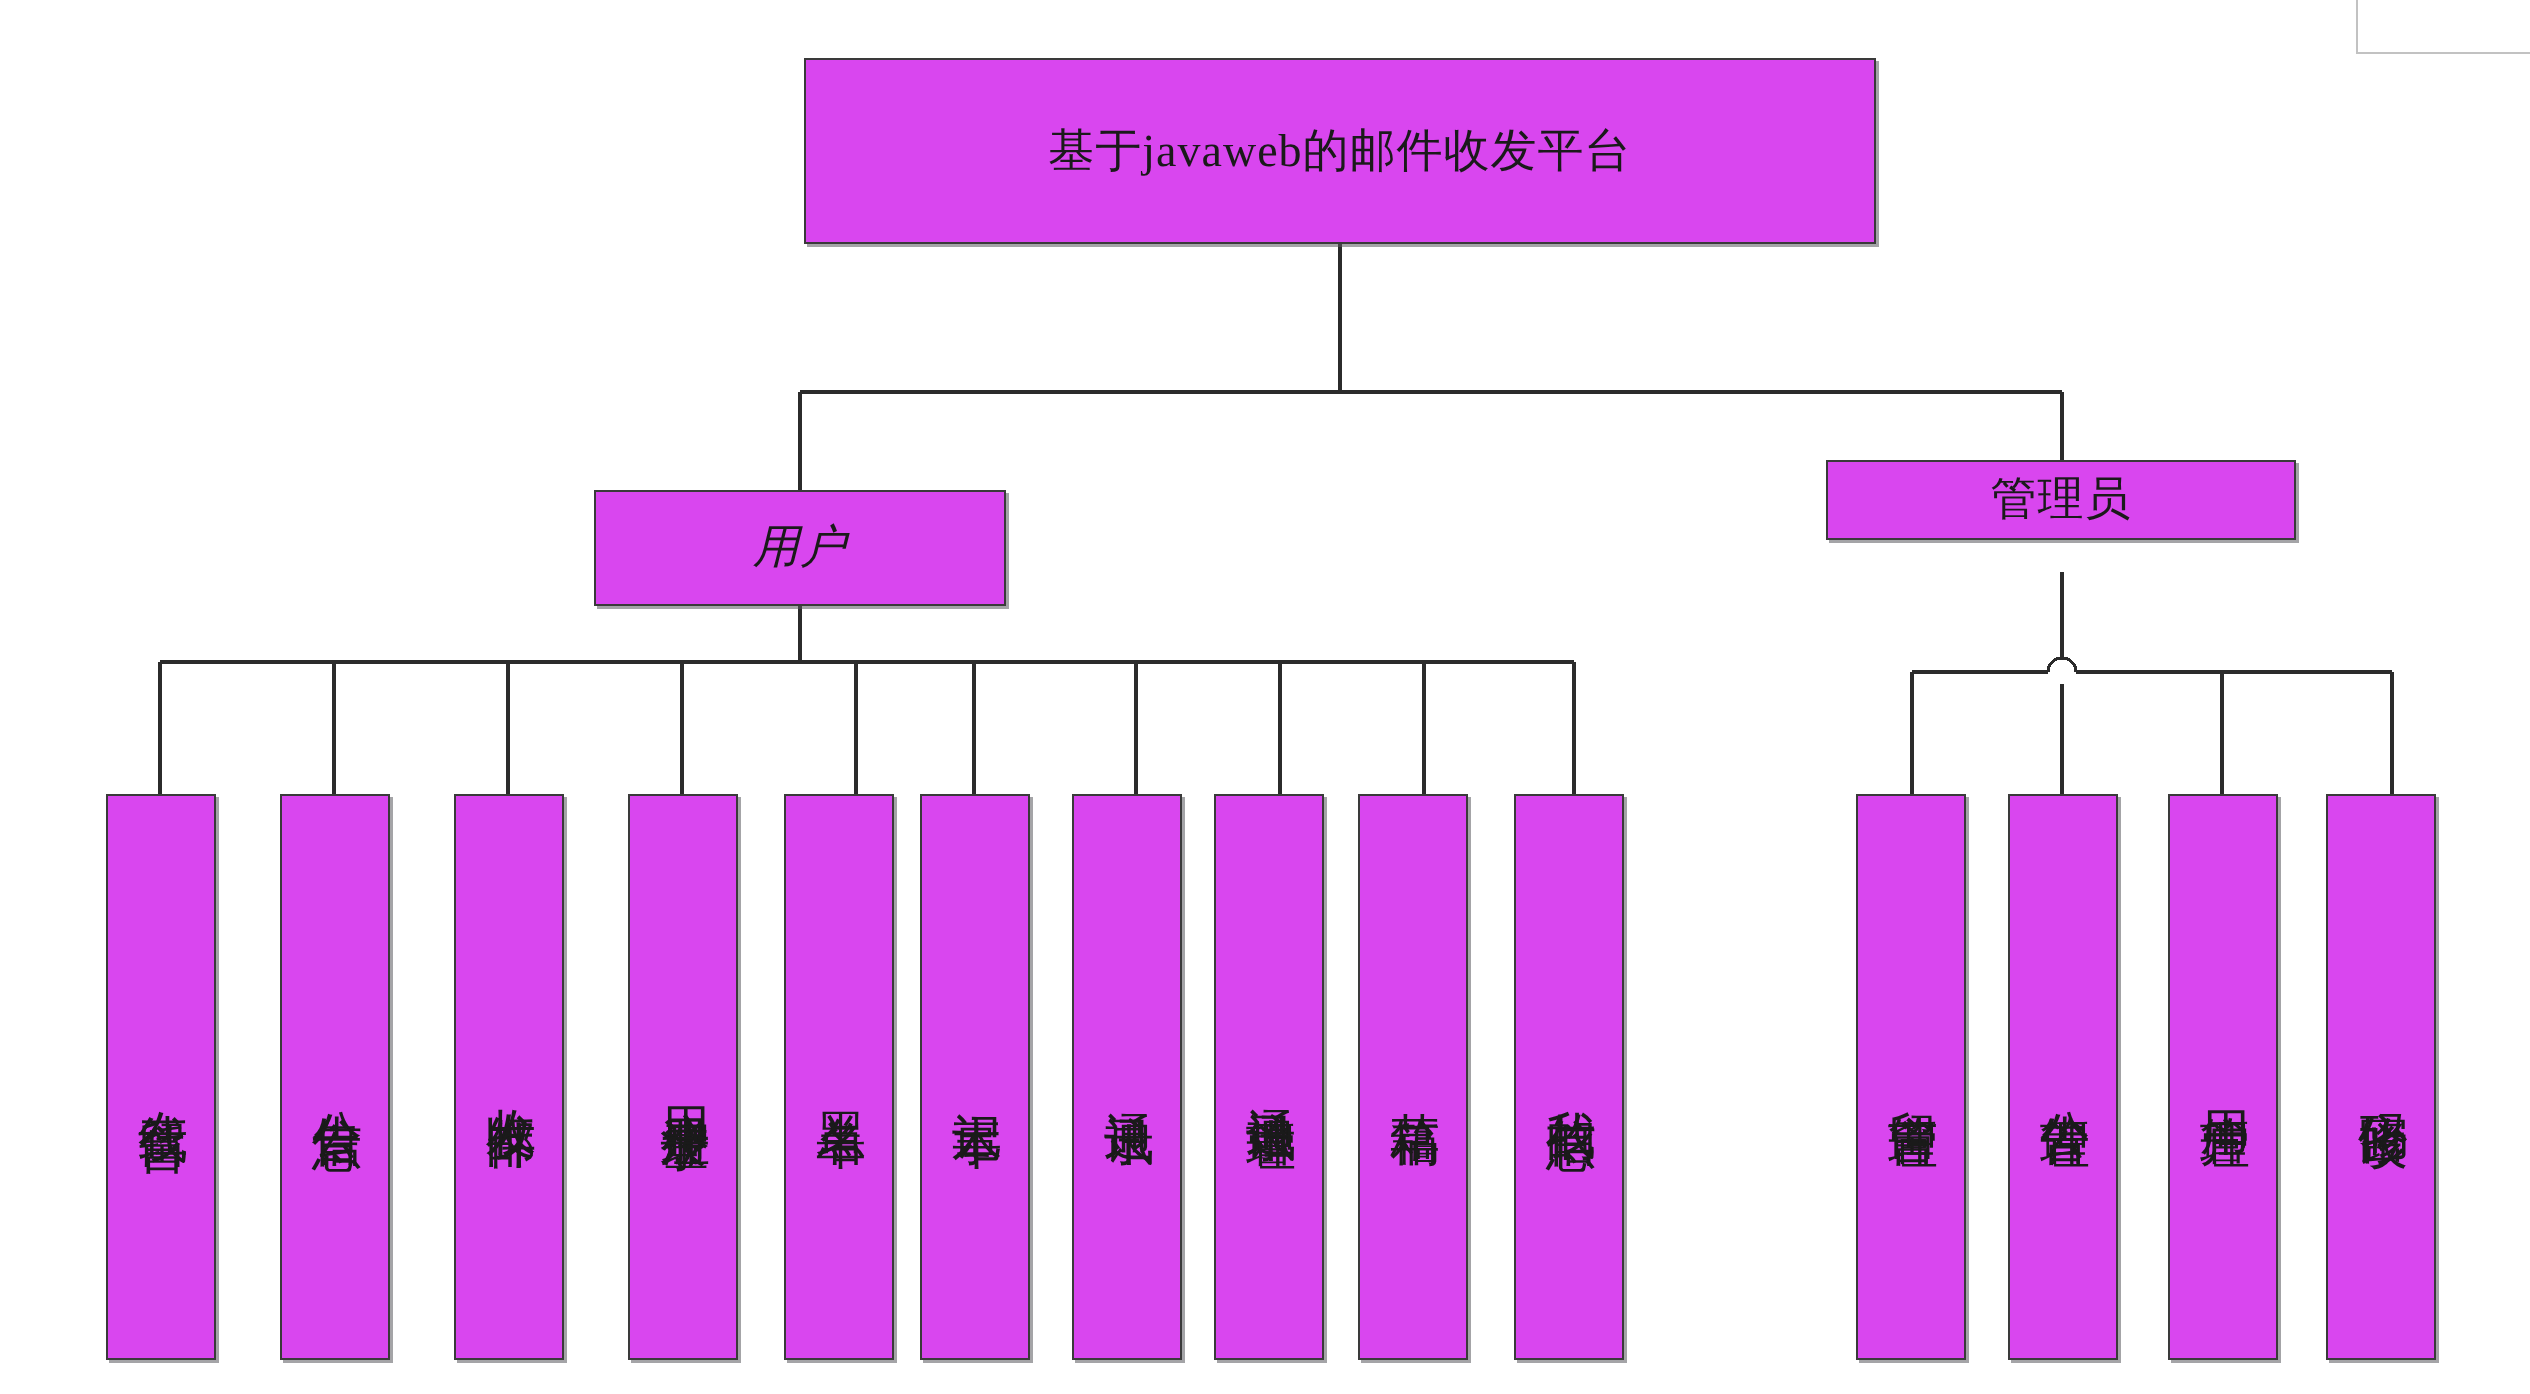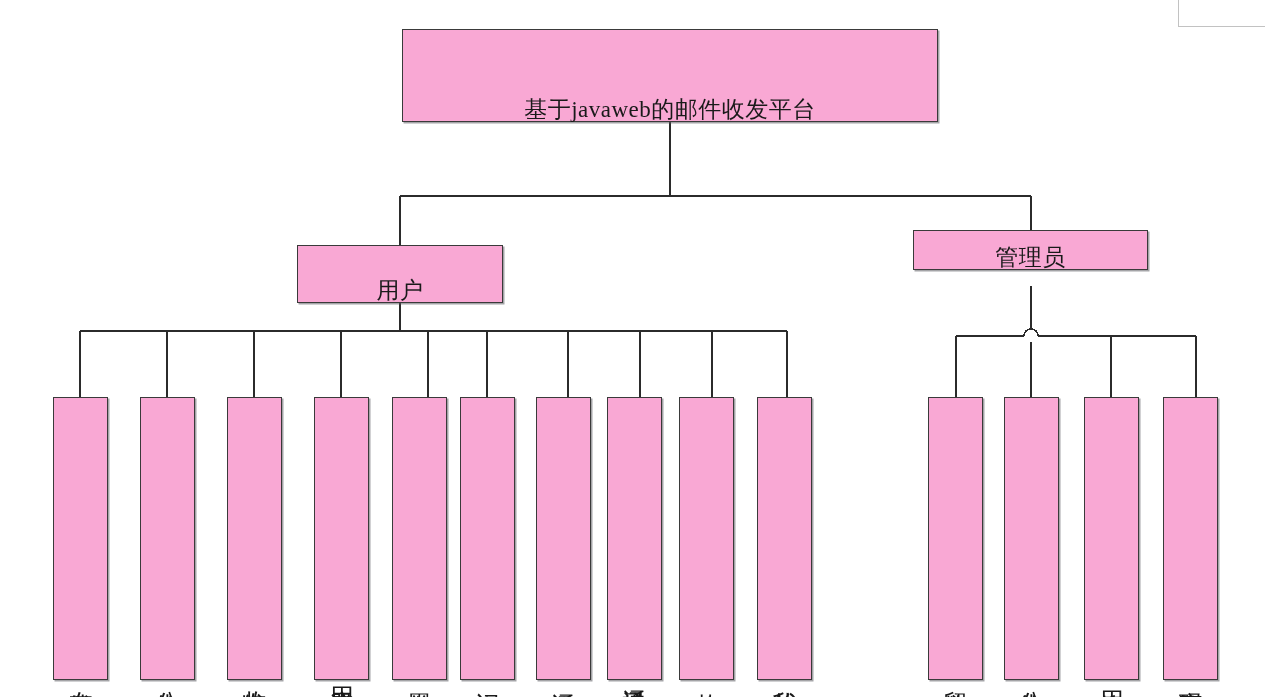--- a/index.html
+++ b/index.html
@@ -23,25 +23,25 @@
     position: absolute;
     left: 0;
     top: 0;
     width: 1265px;
     height: 697px;
     pointer-events: none;
   }
   .node {
     position: absolute;
     box-sizing: border-box;
-    background: #f9a8d4;
+    background: #d946ef;
     border: 1px solid #3a3a3a;
     box-shadow: 1.5px 1.5px 0 0 rgba(90,90,95,0.55);
     display: flex;
-    align-items: flex-end;
+    align-items: center;
     justify-content: center;
     text-align: center;
   }
   .node .label {
     display: block;
     line-height: 1.02;
   }
   
   .node.horiz .label {
     writing-mode: horizontal-tb;
@@ -60,20 +60,21 @@
     width: 536px;
     height: 93px;
     font-size: 23px;
   }
   #user-node {
     left: 297px;
     top: 245px;
     width: 206px;
     height: 58px;
     font-size: 23px;
+    font-style: italic;
   }
   #admin-node {
     left: 913px;
     top: 230px;
     width: 235px;
     height: 40px;
     font-size: 23px;
   }
   .leaf {
     top: 397px;

